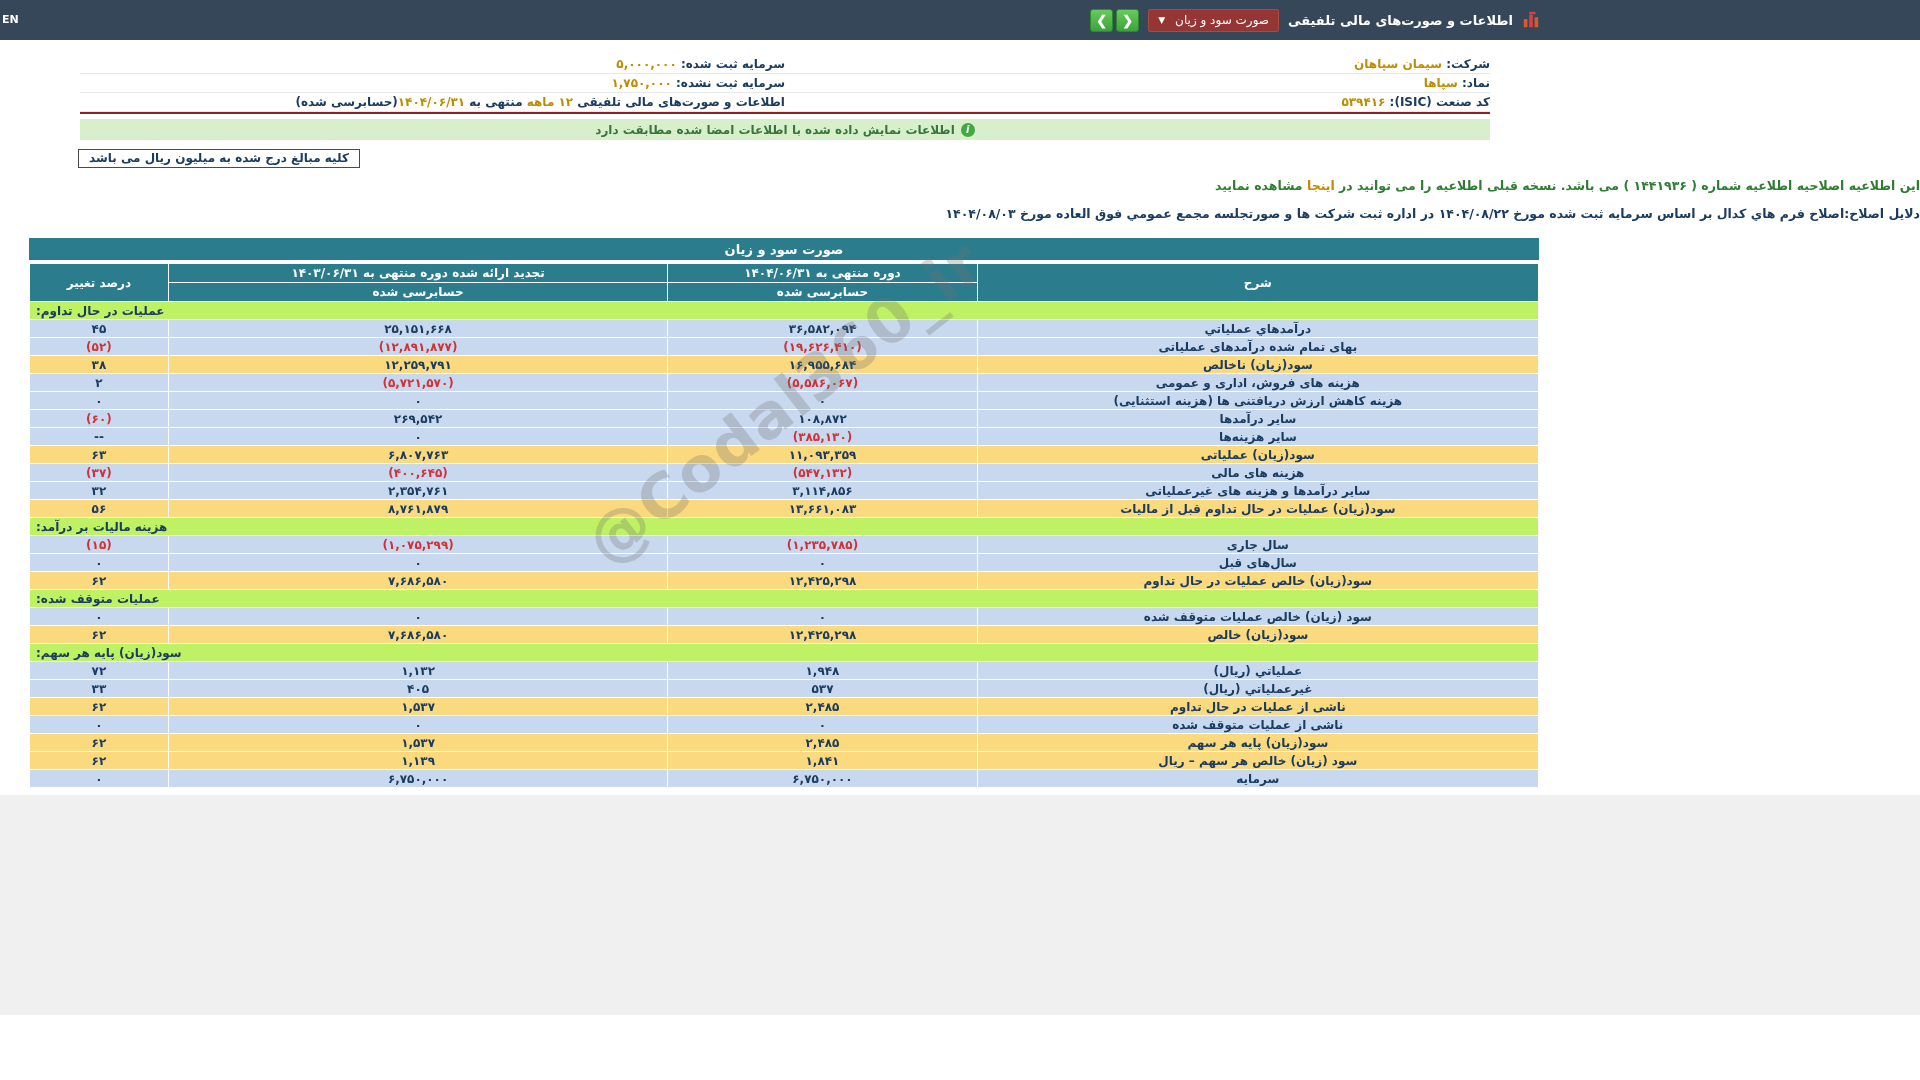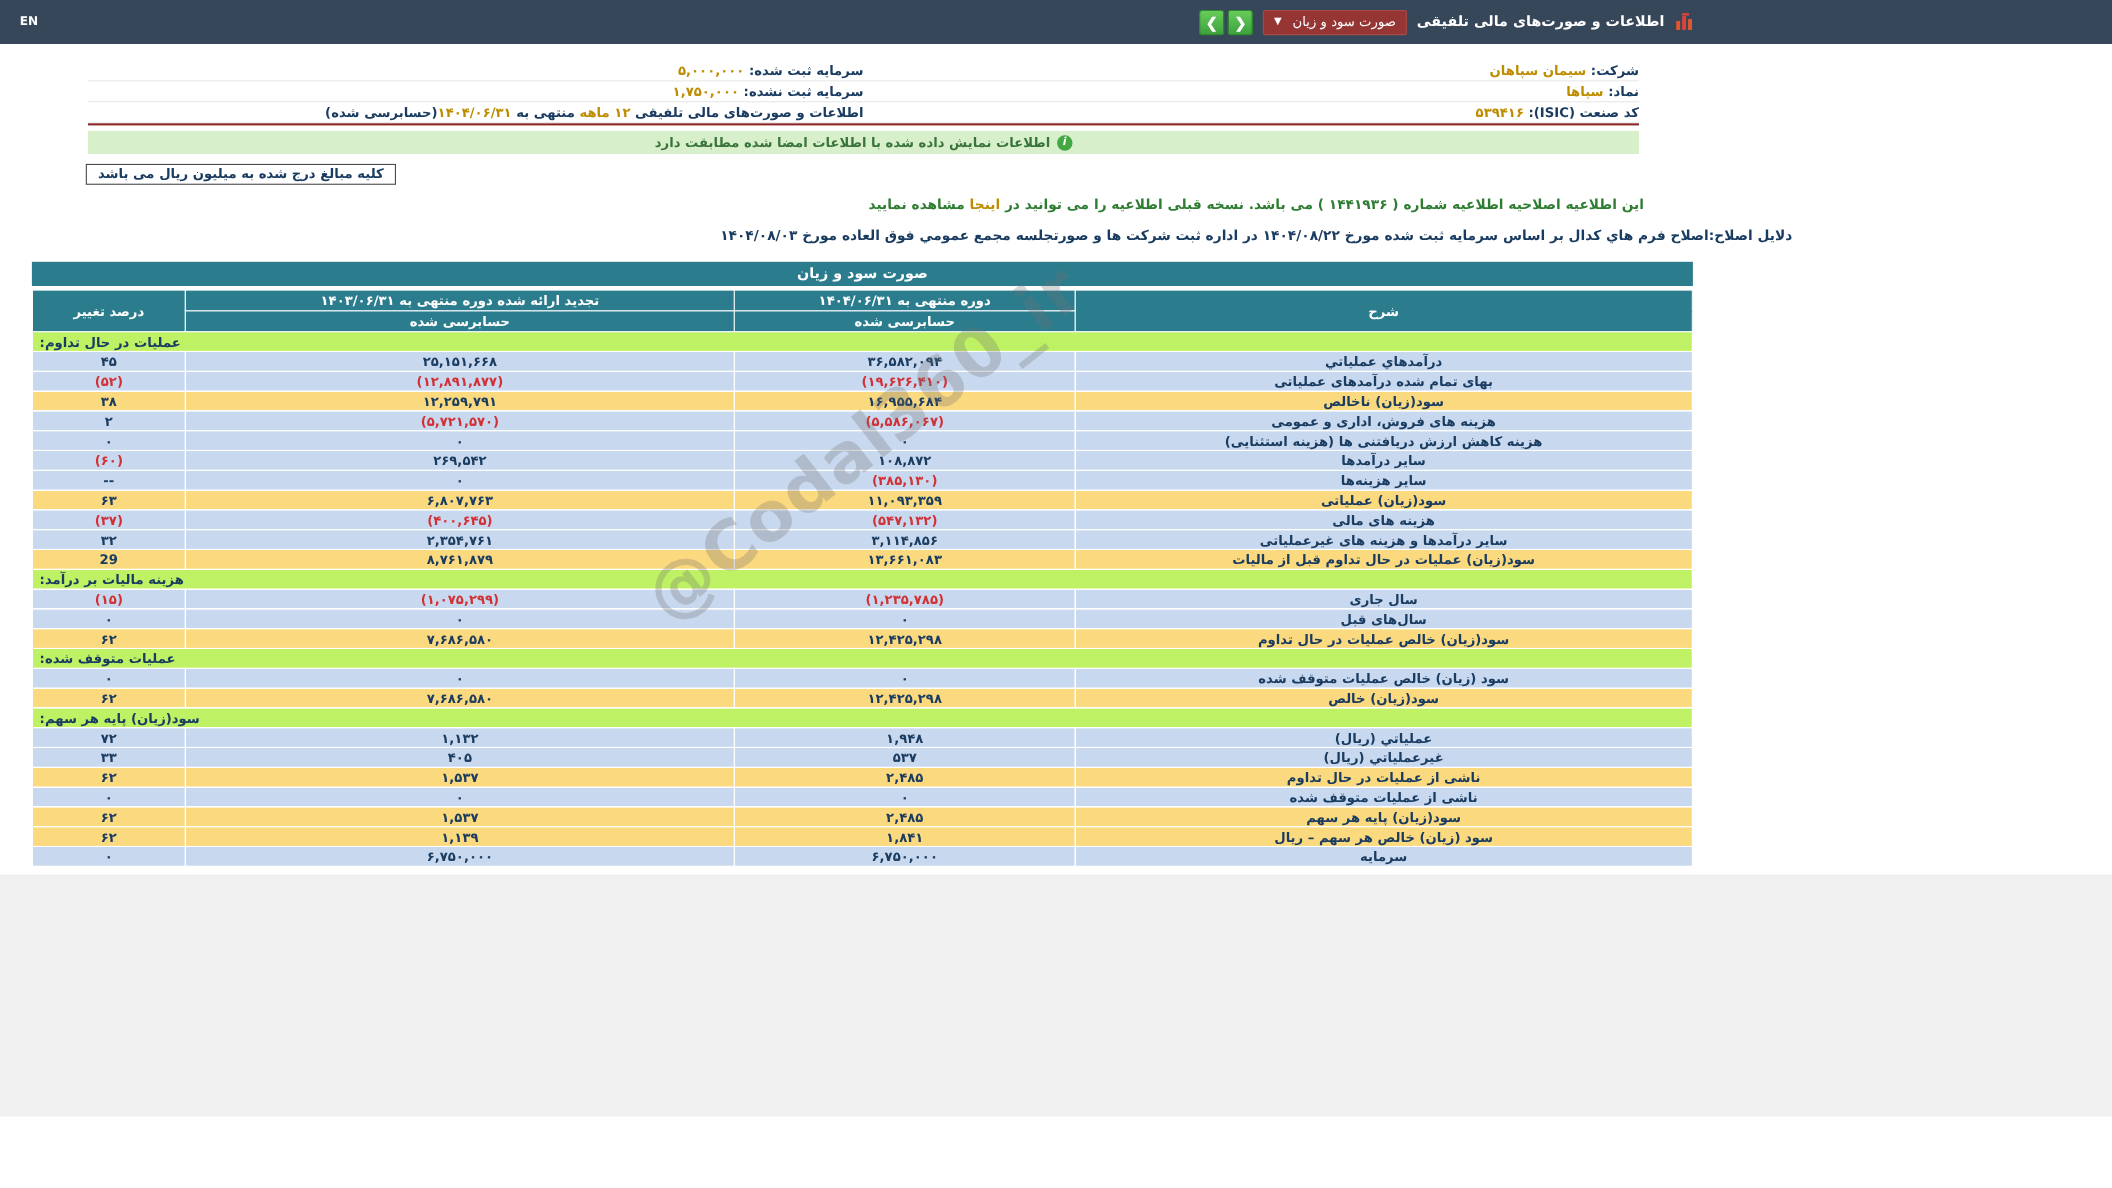--- a/index.html
+++ b/index.html
@@ -5,21 +5,21 @@
   * { box-sizing: border-box; }
   html,body { margin:0; padding:0; }
   body {
     width:1920px; height:1080px; overflow:hidden; background:#ffffff;
     direction:rtl;
     font-family:"DejaVu Sans","Liberation Sans",sans-serif;
   }
 
   
   .topbar { height:40px; background:#37475a; position:relative; }
-  .en-link { position:absolute; left:18px; top:13px; color:#ffffff; font-size:11px;
+  .en-link { position:absolute; left:2px; top:13px; color:#ffffff; font-size:11px;
              text-decoration:none; font-weight:bold; cursor:pointer; }
   .cluster { position:absolute; right:380px; top:0; height:40px;
              display:flex; align-items:center; gap:9px; }
   .logo { width:18px; height:18px; flex:0 0 auto; }
   .bar-title { color:#ffffff; font-size:13px; font-weight:bold; white-space:nowrap; }
   .dropdown { background:#963634; color:#ffffff; font-size:12px; height:23px; min-width:126px;
               display:flex; align-items:center; justify-content:space-between; gap:10px;
               padding:0 9px; border:1px solid #aa4a47; border-radius:2px; cursor:pointer; }
   .caret { font-size:9px; line-height:1; }
   .navbtns { display:flex; gap:3px; }
@@ -42,21 +42,21 @@
   .banner-text { color:#39753a; font-size:12px; font-weight:bold; }
   .banner-icon { width:14px; height:14px; border-radius:50%; background:#43a843; color:#fff;
                  font-size:10px; font-weight:bold; font-style:italic;
                  display:flex; align-items:center; justify-content:center; flex:0 0 auto; }
 
   
   .unit-box { width:max-content; margin:9px auto 0 78px; border:1px solid #4a4a4a;
               padding:1px 10px 2px; font-size:12px; font-weight:bold; color:#1a3c61; }
 
   
-  .amend { width:1556px; text-align:center; }
+  .amend { width:1556px; }
   .amend-line1 { margin-top:10px; font-size:12.5px; font-weight:bold; color:#2e7d32; }
   .amend-link { color:#bd8c00; cursor:pointer; text-decoration:none; }
   .amend-line2 { margin-top:13px; font-size:12.5px; font-weight:bold; color:#1a3c61; }
 
   
   .stmt { position:relative; margin:17px 381px 0 29px; }
   .stmt-title { height:22px; background:#2b7d8e; color:#ffffff; font-weight:bold; font-size:13px;
                 display:flex; align-items:center; justify-content:center; margin-bottom:3px; }
   table.stmt-table { width:100%; border-collapse:collapse; table-layout:fixed; }
   .stmt-table th { background:#2b7d8e; color:#ffffff; font-weight:bold; font-size:12px;
@@ -207,21 +207,21 @@
         <tr class="blue">
           <td class="desc">سایر درآمدها و هزینه های غیرعملیاتی</td>
           <td class="val">۳,۱۱۴,۸۵۶</td>
           <td class="val">۲,۳۵۴,۷۶۱</td>
           <td class="pct">۳۲</td>
         </tr>
         <tr class="yellow">
           <td class="desc">سود(زیان) عملیات در حال تداوم قبل از مالیات</td>
           <td class="val">۱۳,۶۶۱,۰۸۳</td>
           <td class="val">۸,۷۶۱,۸۷۹</td>
-          <td class="pct">29</td>
+          <td class="pct">۵۶</td>
         </tr>
         <tr class="section">
           <td colspan="4" class="desc">هزینه مالیات بر درآمد:</td>
         </tr>
         <tr class="blue">
           <td class="desc">سال جاری</td>
           <td class="val neg">(۱,۲۳۵,۷۸۵)</td>
           <td class="val neg">(۱,۰۷۵,۲۹۹)</td>
           <td class="pct neg">(۱۵)</td>
         </tr>

